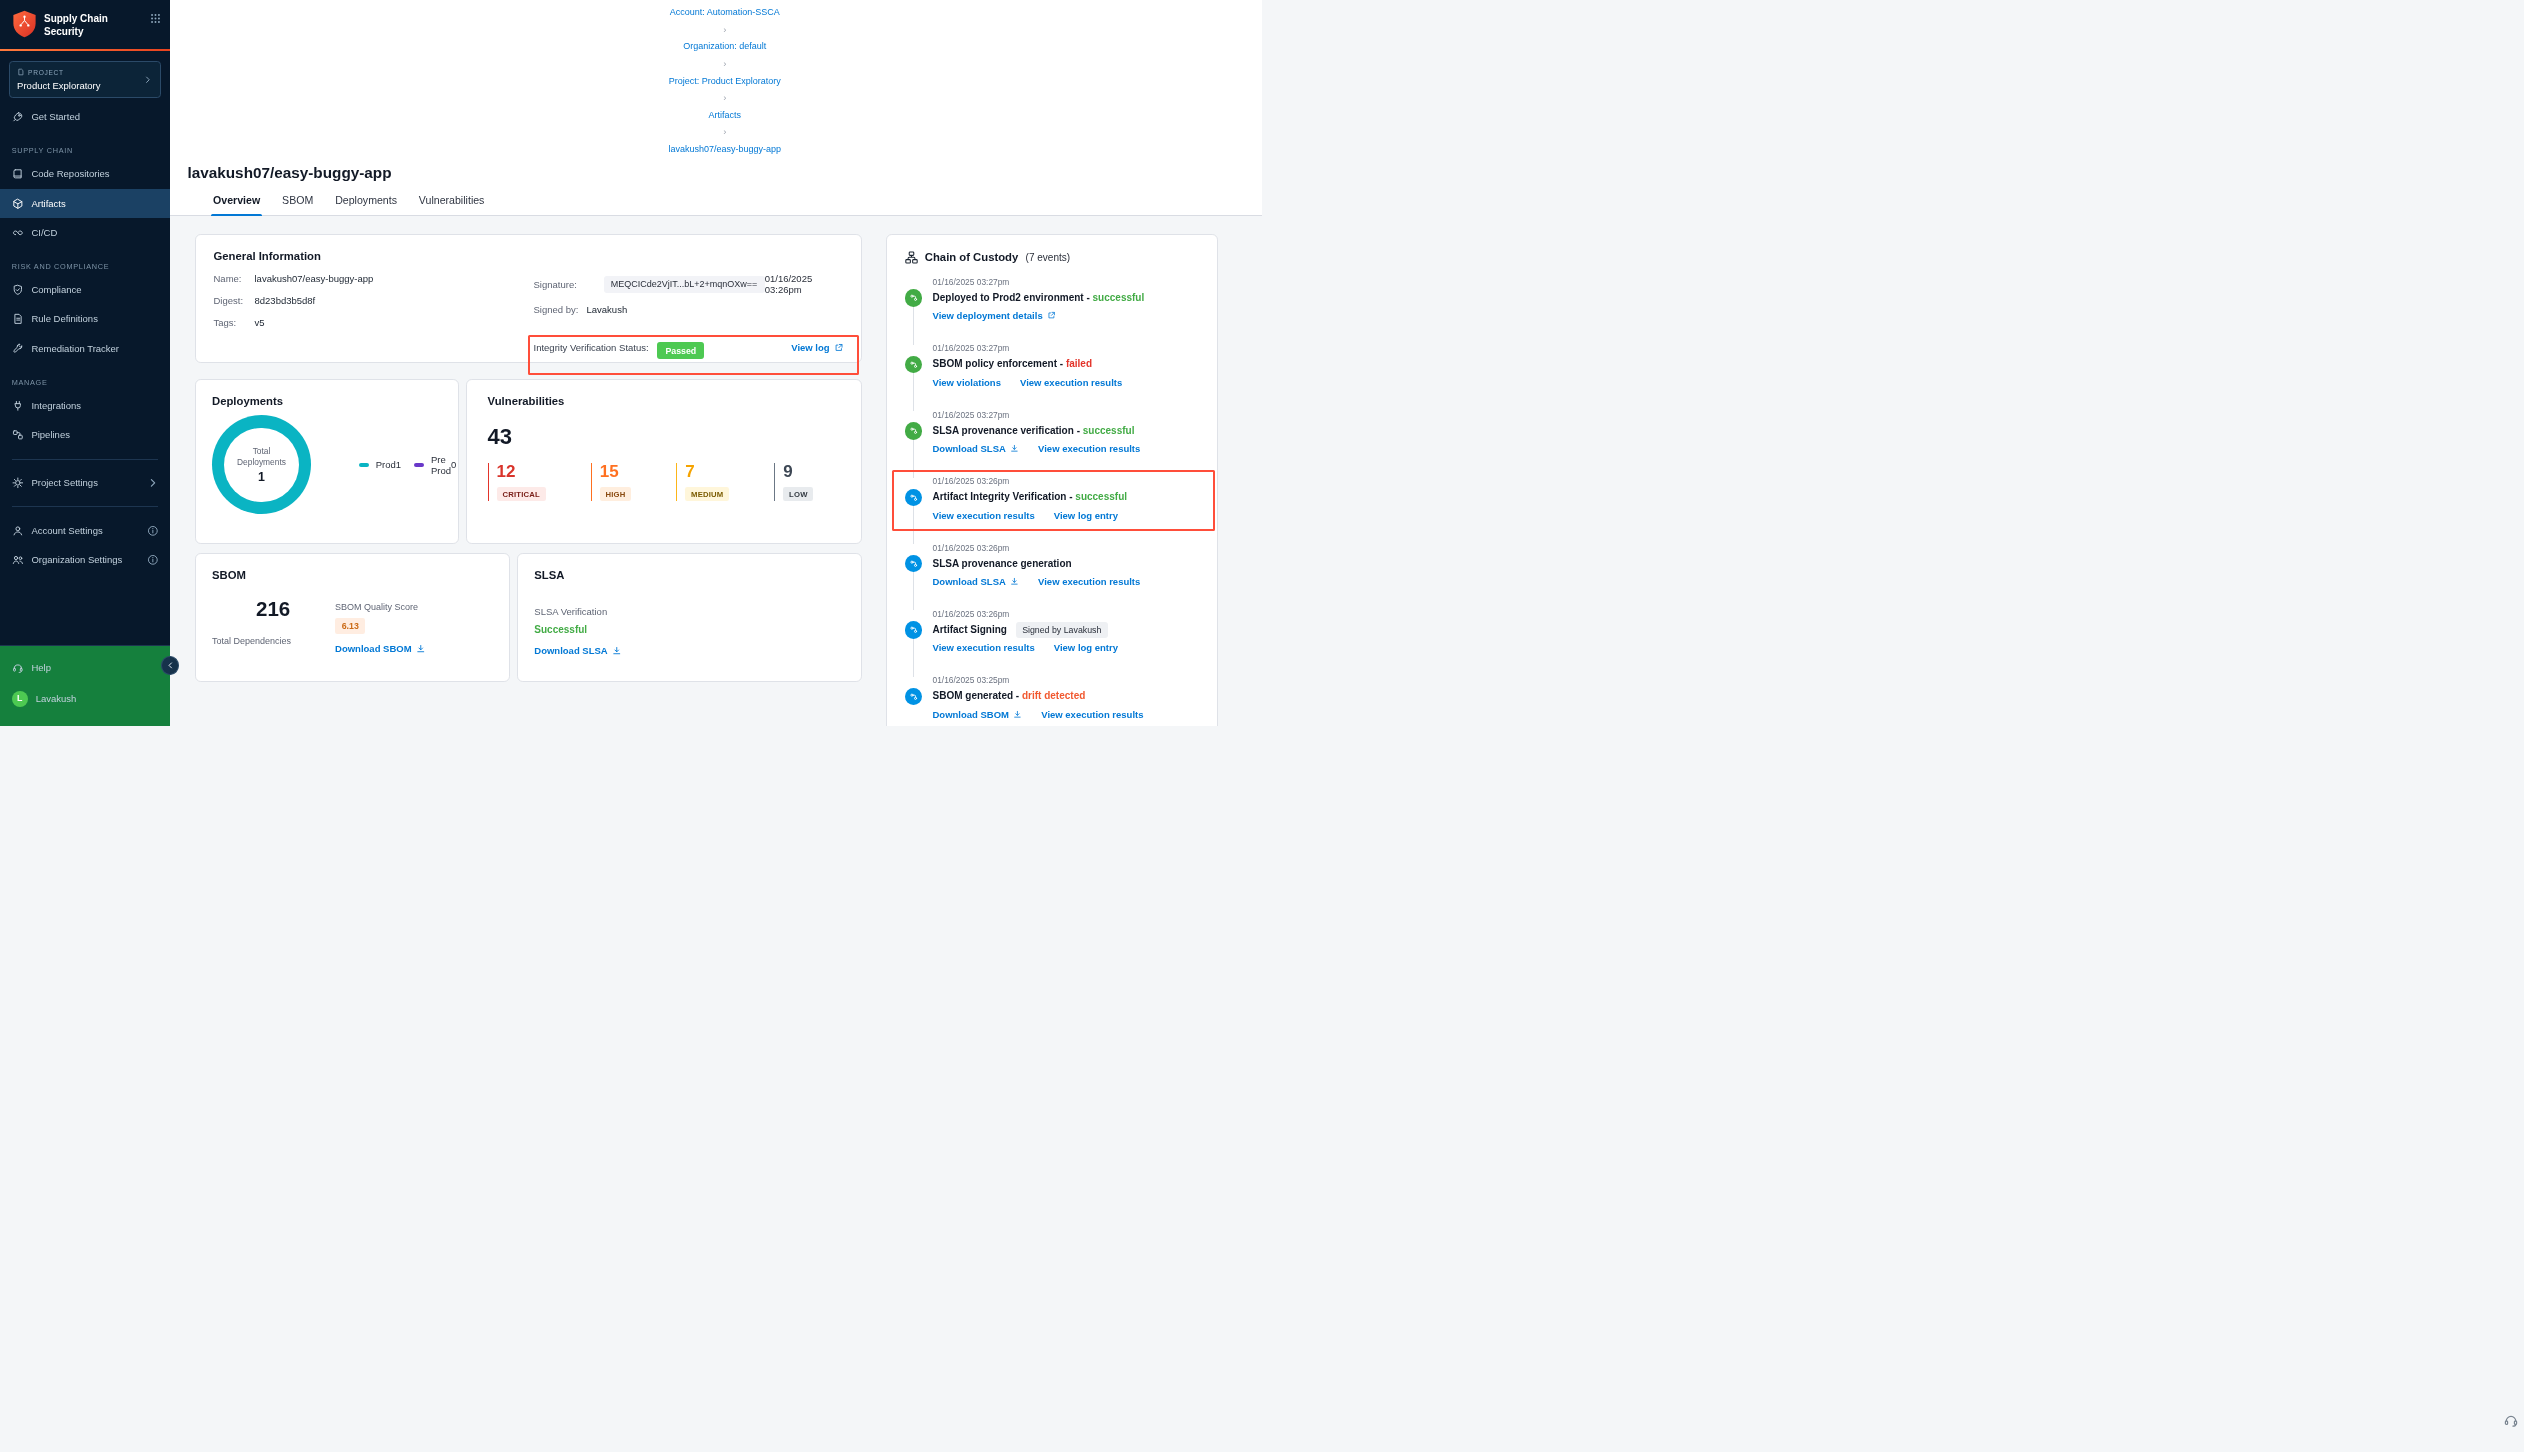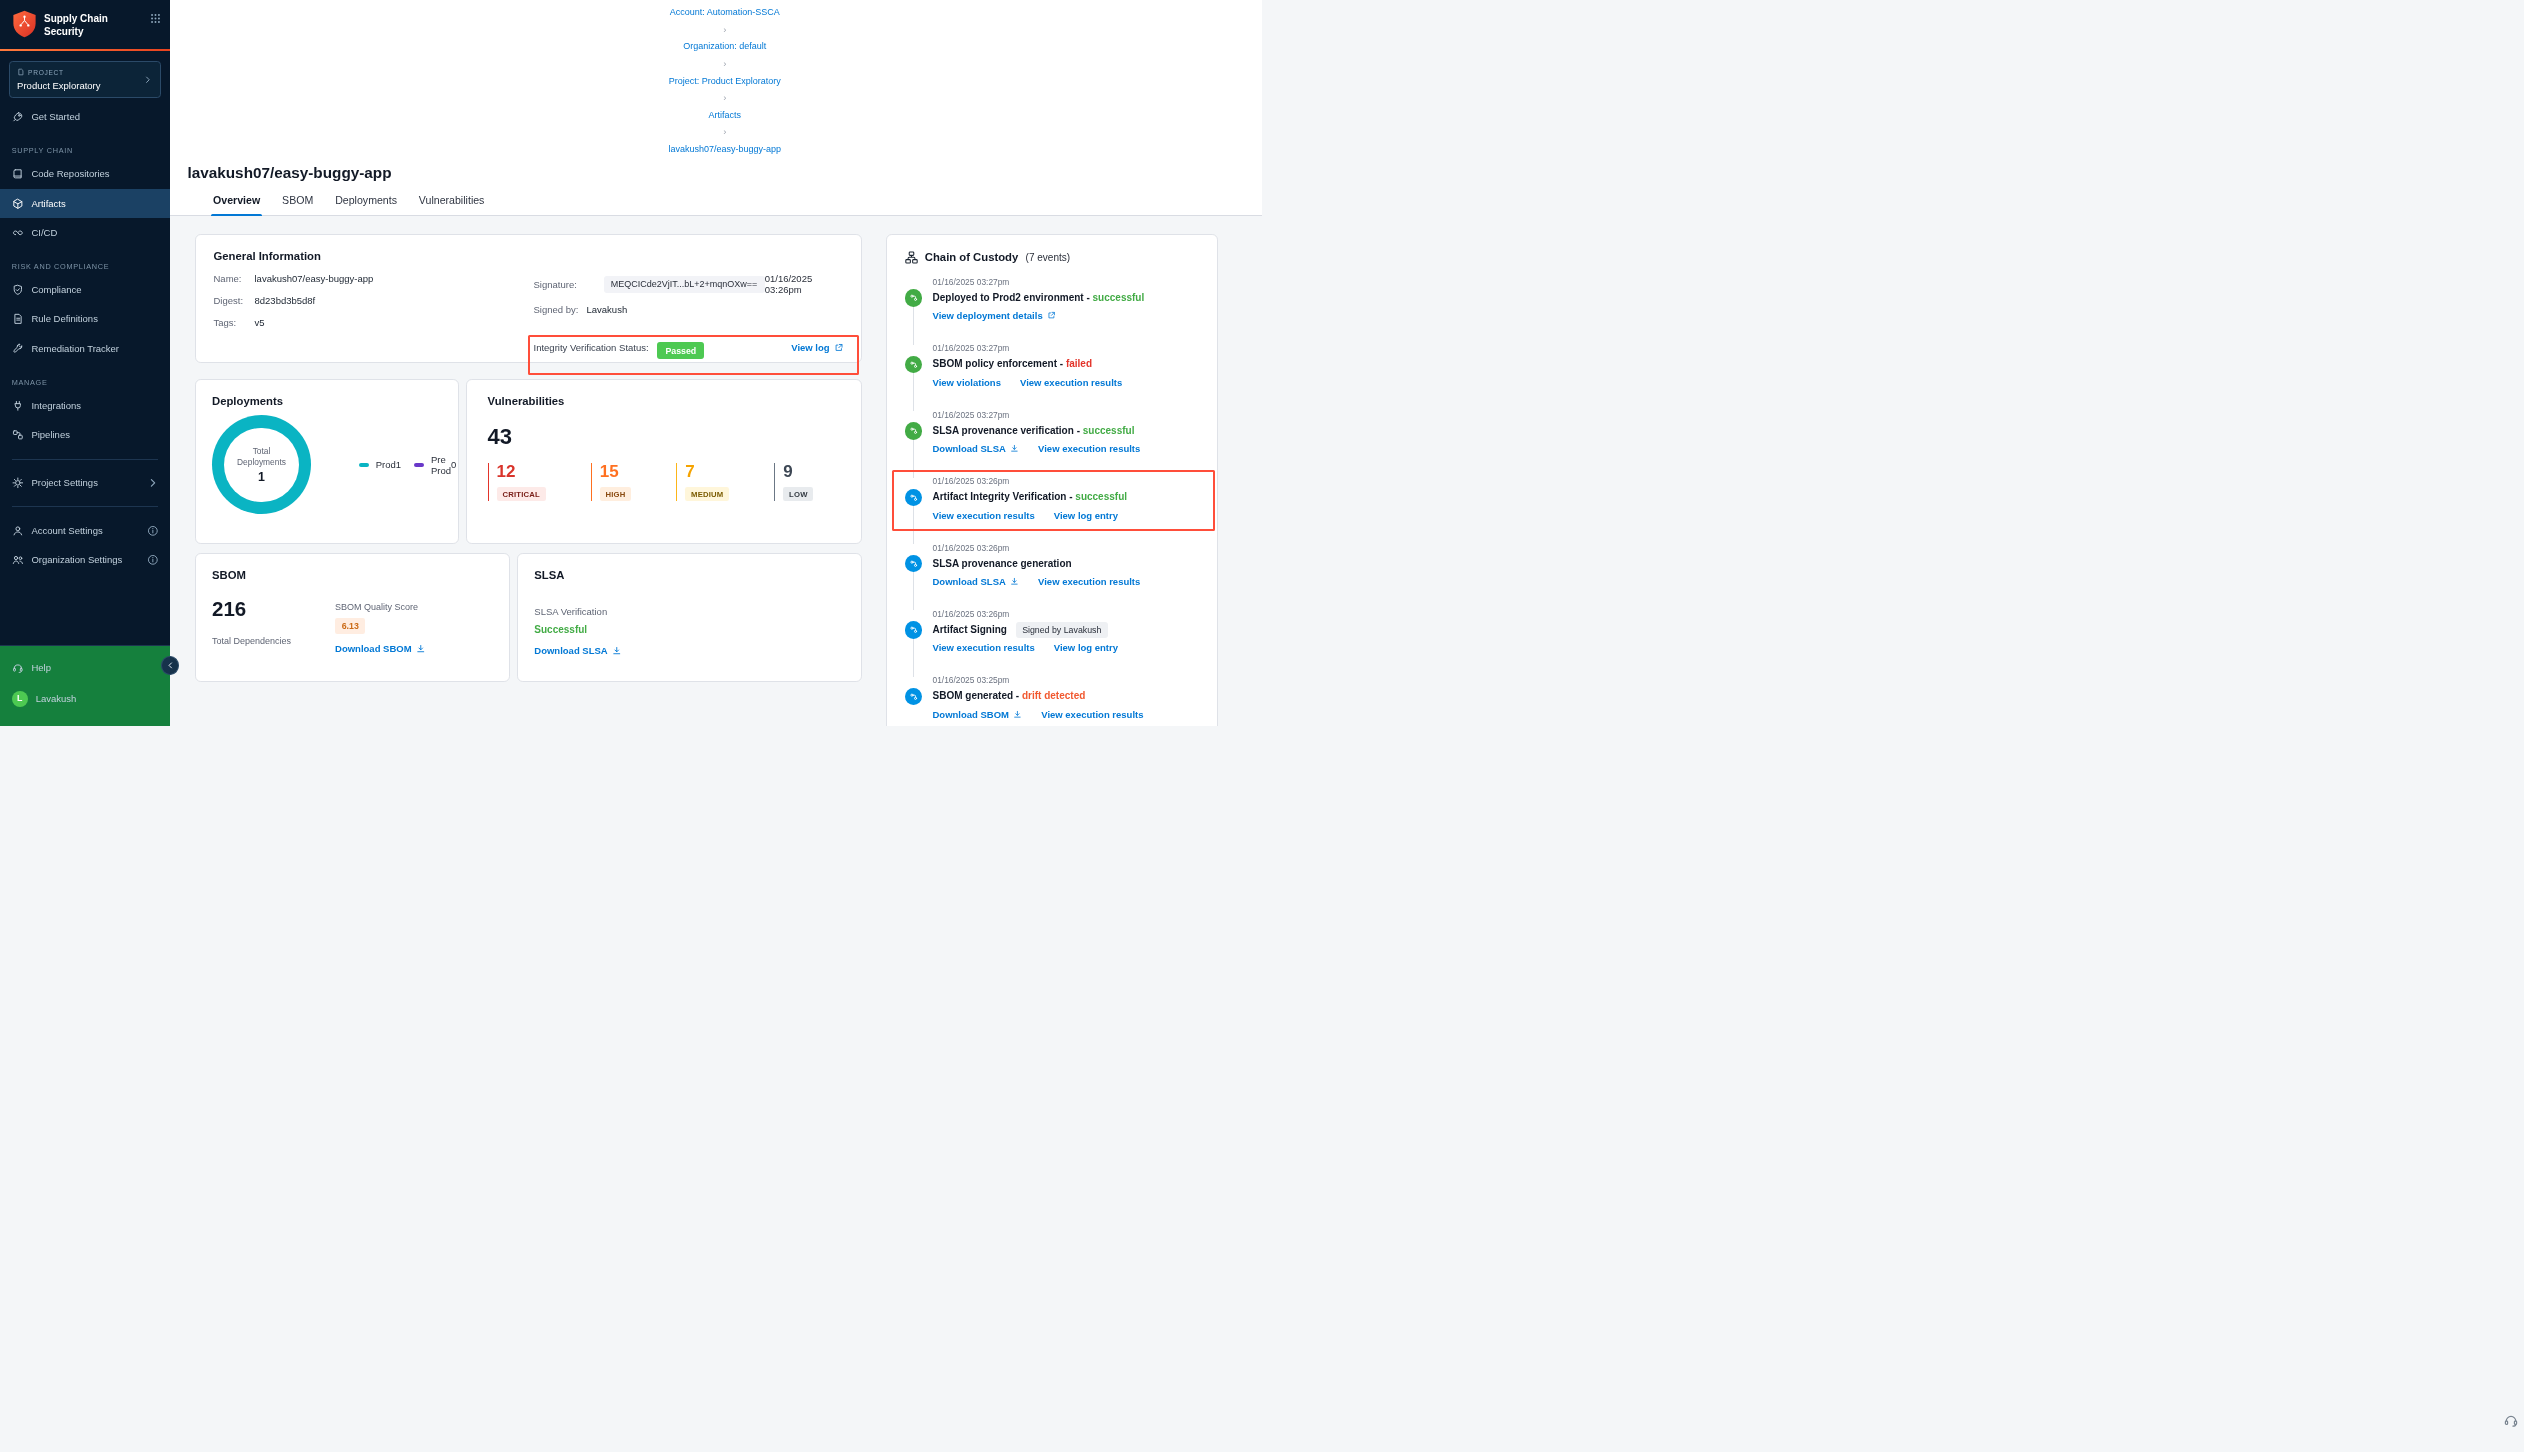--- a/index.html
+++ b/index.html
@@ -115,21 +115,21 @@
   .sev-high .sev-chip { background:#ffeede; color:#8a4a10; }
   .sev-medium { border-color:#fcb519; } .sev-medium .sev-count { color:#f5a300; }
   .sev-medium .sev-chip { background:#fff6da; color:#7a5b00; }
   .sev-low { border-color:#6b7785; } .sev-low .sev-count { color:#3d4754; }
   .sev-low .sev-chip { background:#e8ebee; color:#343b43; }
 
   
   .row3 { display:flex; gap:7.3px; margin-top:9.5px; }
   .sbom-card { width:315px; flex:none; height:129px; padding:14.6px 16px; display:flex; flex-direction:column; }
   .sbom-body { display:flex; flex:1; }
-  .sbom-total { font-size:20.5px; font-weight:bold; color:#121926; margin-top:16px; }
+  .sbom-total { font-size:20.5px; font-weight:bold; color:#121926; margin-top:16px;margin-left:44px; }
   .sbom-sub { font-size:9px; color:#5f6574; margin-top:14.6px; }
   .sbom-right { margin-left:44px; }
   .quality-label { font-size:9px; color:#5f6574; margin-top:20.5px; }
   .quality-chip { display:inline-block; background:#ffede1; color:#cb6a15; font-size:8.8px; font-weight:bold; padding:2.9px 6.6px; border-radius:2.2px; margin-top:6.6px; }
   .sbom-right .link { margin-top:9.5px; }
   .viol-card { width:183px; flex:none; height:129px; padding:14.6px 16px; }
   .viol-row { display:flex; align-items:center; gap:5.8px; margin-top:10.2px; }
   .viol-row:first-of-type { margin-top:26px; }
   .viol-row .link { font-weight:normal; }
   .slsa-card { flex:1; height:129px; padding:14.6px 16px; }

